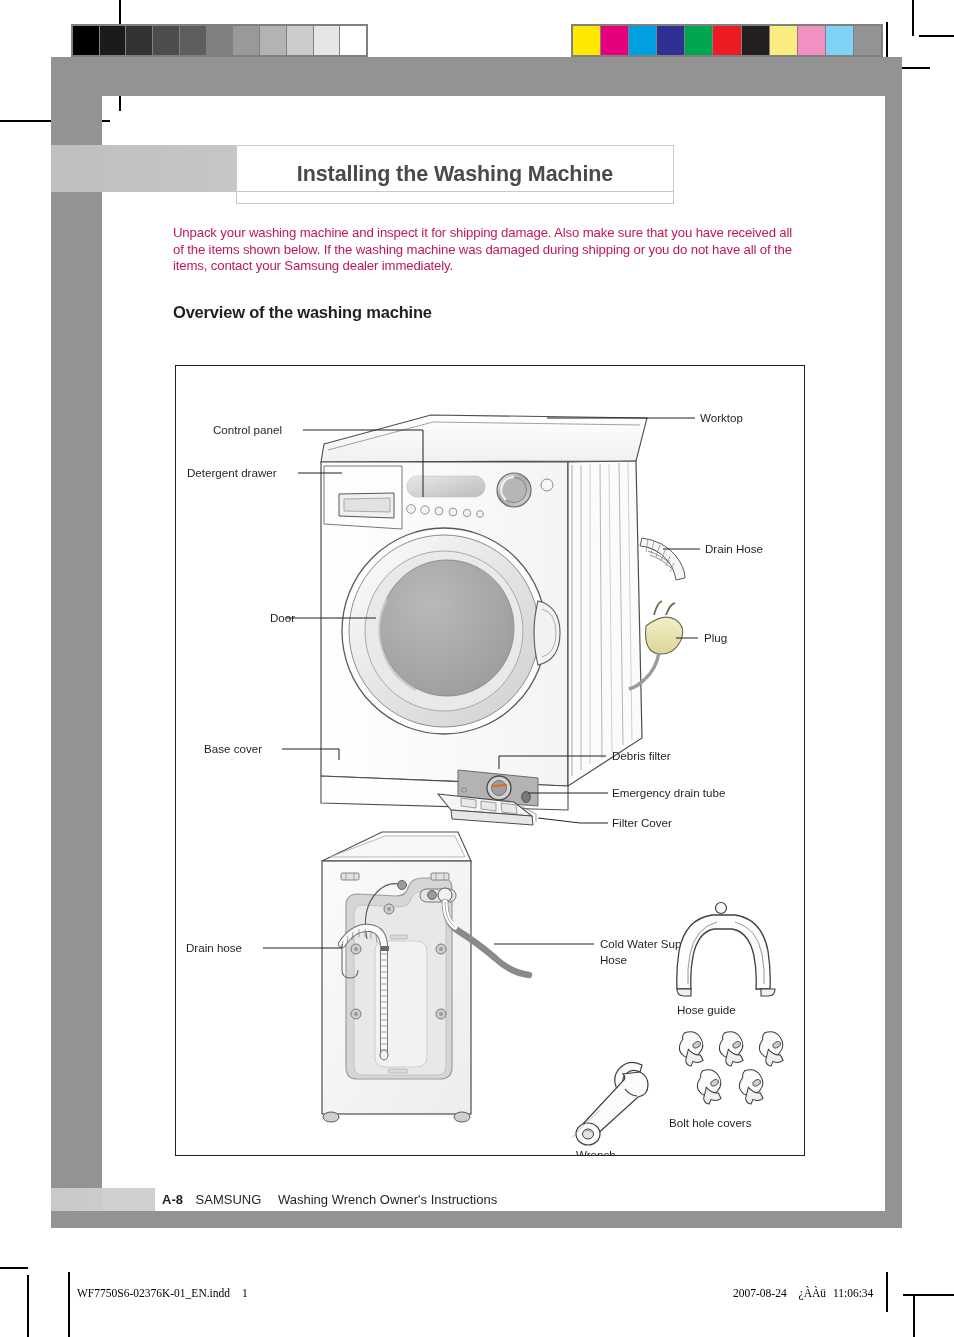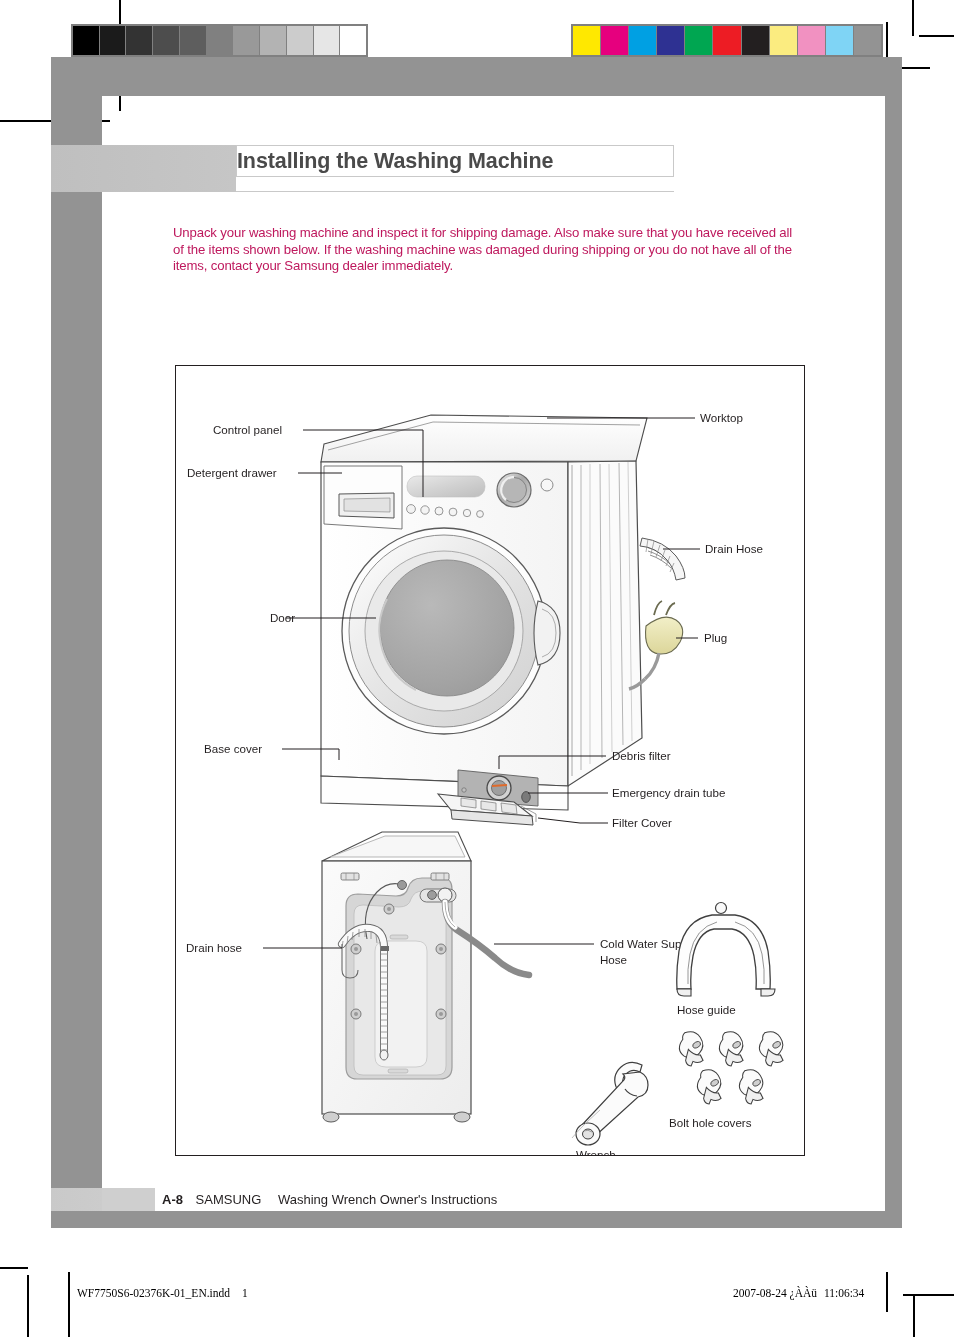--- a/index.html
+++ b/index.html
@@ -38,25 +38,25 @@
   .frame-right  { position: absolute; left: 885px; top: 57px;  width: 17px;  height: 1171px; background: #939393; }
   .frame-bottom { position: absolute; left: 51px;  top: 1211px; width: 851px; height: 17px; background: #939393; }
   .frame-accent-top { position: absolute; left: 51px; top: 57px; width: 51px; height: 88px; background: #939393; }
 
   
   .title-band-grad {
     position: absolute; left: 51px; top: 145px; width: 185px; height: 47px;
     background: linear-gradient(to right, #bfbfbf, #c6c6c6);
   }
   .title-box {
-    position: absolute; left: 236px; top: 145px; width: 438px; height: 32px;
+    position: absolute; left: 236px; top: 145px; width: 438px; height: 59px;
     background: #ffffff;
     border: 1px solid #c9c9c9;
     box-sizing: border-box;
-    display: flex; align-items: center; 
+    display: flex; align-items: center; justify-content: center;
   }
   .title-box h1 {
     margin: 0;
     font-size: 21.5px;
     font-weight: bold;
     color: #4a4a4a;
     letter-spacing: -0.1px;
   }
   .title-underline {
     position: absolute; left: 236px; top: 191px; width: 438px; height: 1px; background: #c9c9c9;
@@ -118,21 +118,21 @@
   .footer-text .sub { margin-left: 13px; }
   .slug {
     position: absolute;
     font-family: "Liberation Serif", serif;
     font-size: 11.5px;
     color: #000;
     white-space: nowrap;
   }
   .slug-left  { left: 77px; top: 1287px; }
   .slug-right { left: 733px; top: 1287px; }
-  .slug-right .dt { }
+  .slug-right .dt { margin-right: 9px; }
 </style>
 </head>
 <body>
 
 <div class="cropmark" style="left:119px; top:0px;  width:2px; height:111px;"></div>
 <div class="cropmark" style="left:0px;  top:120px; width:110px; height:2px;"></div>
 <div class="cropmark" style="left:67px; top:63px; width:2px; height:45px;"></div>
 <div class="cropmark" style="left:63px; top:67px; width:45px; height:2px;"></div>
 <div class="cropmark" style="left:912px; top:0px;  width:2px; height:36px;"></div>
 <div class="cropmark" style="left:919px; top:35px; width:35px; height:2px;"></div>
@@ -179,20 +179,21 @@
 <div class="frame-accent-top"></div>
 
 <div class="title-band-grad"></div>
 <div class="title-box">
   <h1>Installing the Washing Machine</h1>
 </div>
 <div class="title-underline"></div>
 
 <div class="content">
   <p class="body">Unpack your washing machine and inspect it for shipping damage. Also make sure that you have received all of the items shown below. If the washing machine was damaged during shipping or you do not have all of the items, contact your Samsung dealer immediately.</p>
+  <h2 class="sec2">Overview of the washing machine</h2>
 </div>
 
 <div class="figure-box">
 <svg width="628" height="789" viewBox="0 0 628 789" xmlns="http://www.w3.org/2000/svg">
   <defs>
     <linearGradient id="gBody" x1="0" y1="0" x2="1" y2="0">
       <stop offset="0" stop-color="#ffffff"></stop>
           <stop offset="1" stop-color="#f4f4f4"></stop>
     </linearGradient>
     <linearGradient id="gTop" x1="0" y1="0" x2="0" y2="1">

